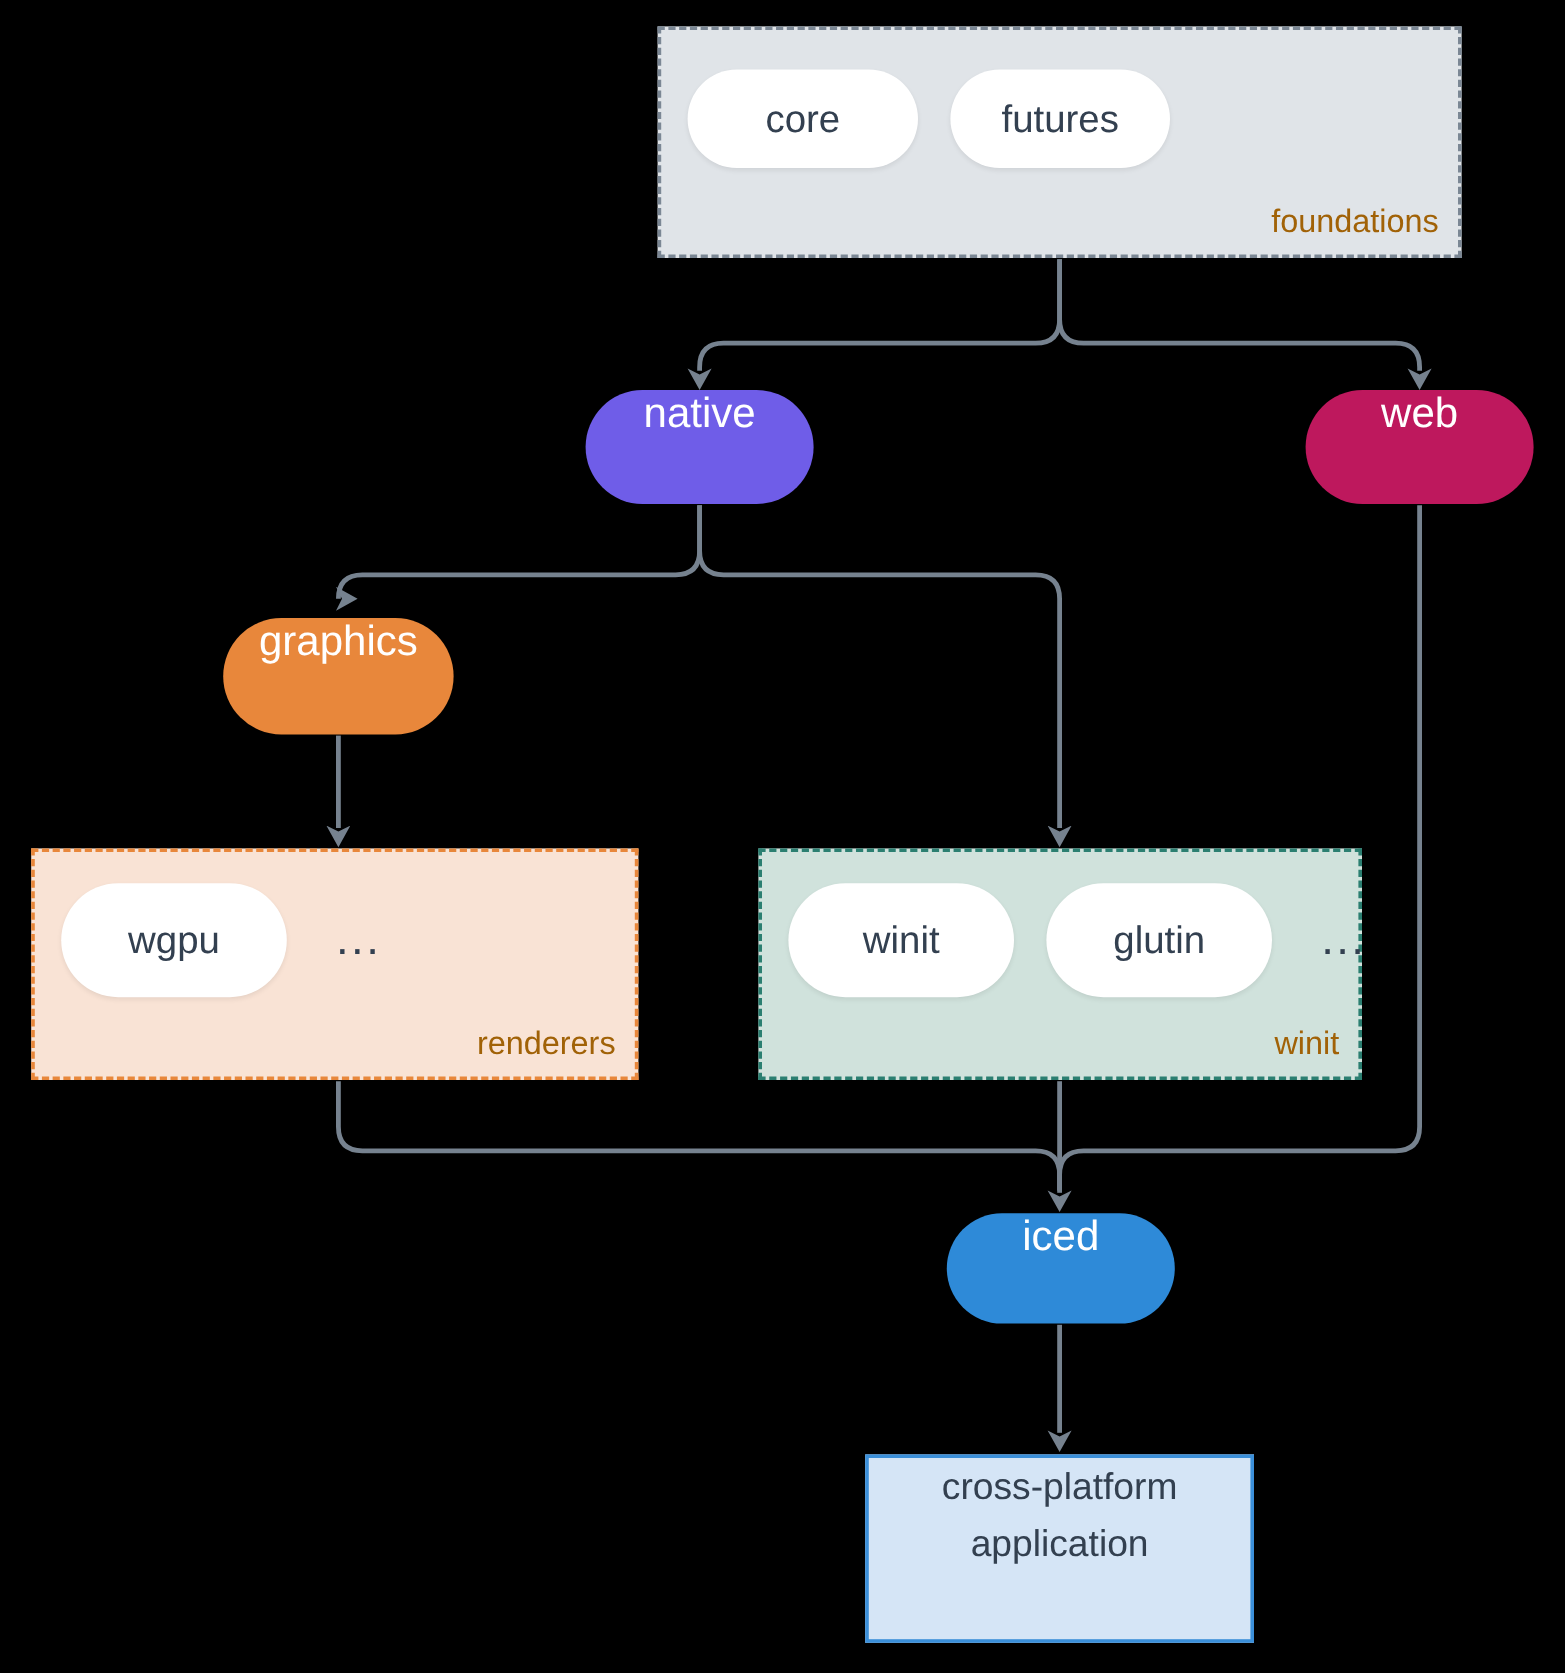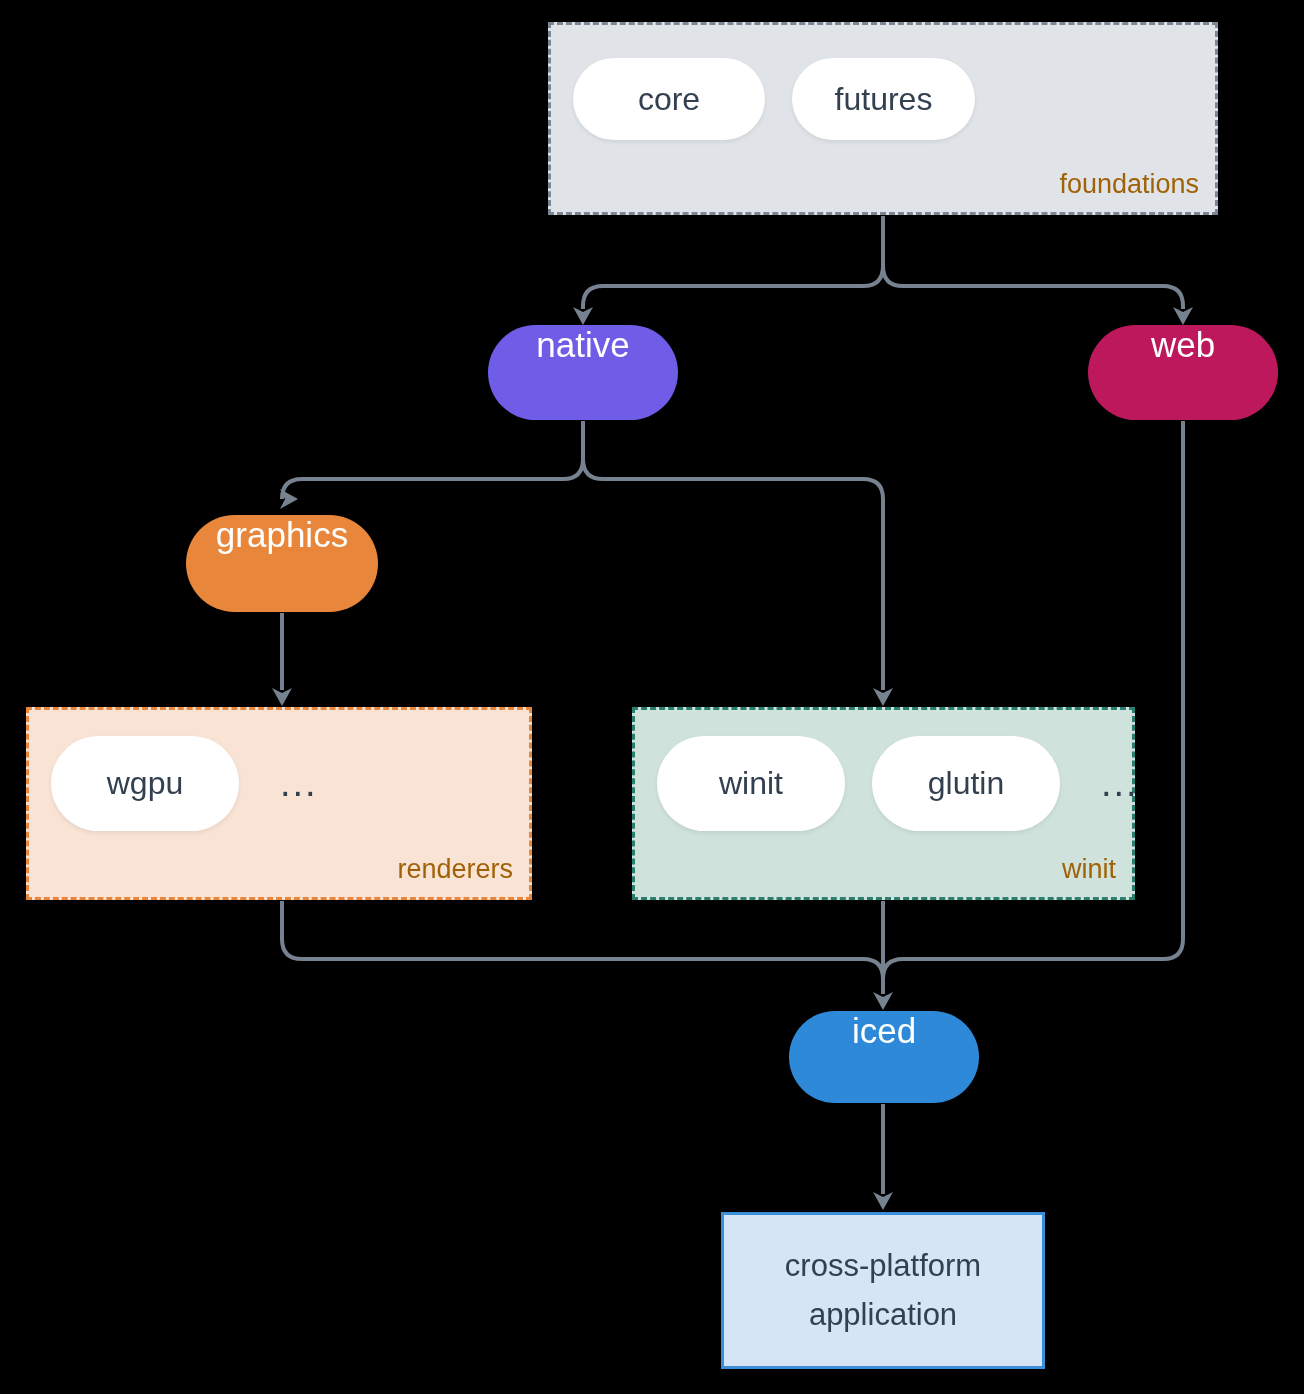--- a/index.html
+++ b/index.html
@@ -42,21 +42,21 @@
   }
   .native{left:488px;top:325px;width:190px;height:95px;background:#6f5de8;}
   .web{left:1088px;top:325px;width:190px;height:95px;background:#be185d;}
   .graphics{left:186px;top:515px;width:192px;height:97px;background:#e8873b;}
   .iced{left:789px;top:1011px;width:190px;height:92px;background:#2e8ad8;}
 
   
   .app-box{
     position:absolute;left:721px;top:1212px;width:324px;height:157px;
     box-sizing:border-box;background:#d5e5f6;border:3px solid #3b8fd9;
-    display:flex;flex-direction:column;align-items:center;justify-content:center;
+    display:flex;flex-direction:column;align-items:center;justify-content:flex-start;
     font-size:31px;color:#334050;line-height:1.55;
   }
 </style>
 </head>
 <body>
 
 <div class="canvas">
 
   <svg class="edges" viewBox="0 0 1304 1394" xmlns="http://www.w3.org/2000/svg">
     <defs>

